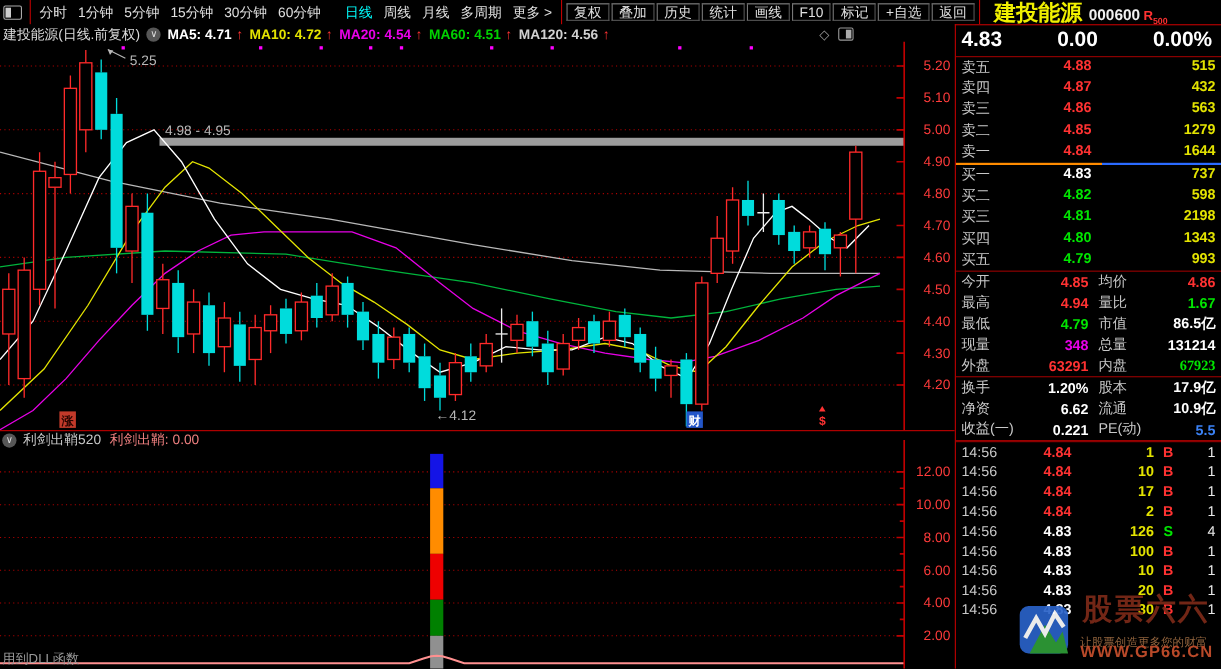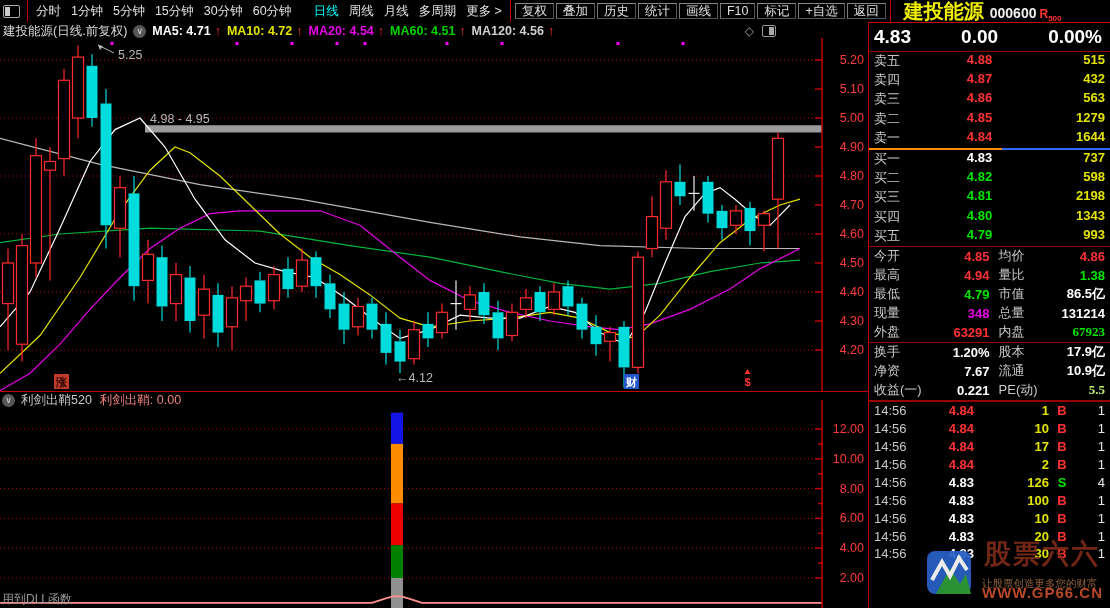--- a/index.html
+++ b/index.html
@@ -429,21 +429,21 @@
         <div class="srow">
           <span class="l1">今开</span>
           <span class="v1" style="color: rgb(255, 50, 50);">4.85</span>
           <span class="l2">均价</span>
           <span class="v2" style="color: rgb(255, 50, 50);">4.86</span>
         </div>
         <div class="srow">
           <span class="l1">最高</span>
           <span class="v1" style="color: rgb(255, 50, 50);">4.94</span>
           <span class="l2">量比</span>
-          <span class="v2" style="color: rgb(0, 230, 0);">1.38</span>
+          <span class="v2" style="color: rgb(0, 230, 0);">1.67</span>
         </div>
         <div class="srow">
           <span class="l1">最低</span>
           <span class="v1" style="color: rgb(0, 230, 0);">4.79</span>
           <span class="l2">市值</span>
           <span class="v2" style="color: rgb(255, 255, 255);">86.5亿</span>
         </div>
         <div class="srow">
           <span class="l1">现量</span>
           <span class="v1" style="color: rgb(232, 0, 232);">348</span>
@@ -459,29 +459,29 @@
       </div>
     <div id="stats2" class="qsec">
         <div class="srow">
           <span class="l1">换手</span>
           <span class="v1" style="color: rgb(255, 255, 255);">1.20%</span>
           <span class="l2">股本</span>
           <span class="v2" style="color: rgb(255, 255, 255);">17.9亿</span>
         </div>
         <div class="srow">
           <span class="l1">净资</span>
-          <span class="v1" style="color: rgb(255, 255, 255);">7.67</span>
+          <span class="v1" style="color: rgb(255, 255, 255);">6.62</span>
           <span class="l2">流通</span>
           <span class="v2" style="color: rgb(255, 255, 255);">10.9亿</span>
         </div>
         <div class="srow">
           <span class="l1">收益(一)</span>
           <span class="v1" style="color: rgb(255, 255, 255);">0.221</span>
           <span class="l2">PE(动)</span>
-          <span class="v2" style="color: #bef264; font-family: Liberation Serif, serif;">5.5</span>
+          <span class="v2" style="color: #3b82f6;">5.5</span>
         </div>
       </div>
     <div id="flows" class="qsec">
       </div>
     <div id="ticks">
         <div class="trow">
           <span class="tm">14:56</span>
           <span class="pr" style="color: rgb(255, 50, 50);">4.84</span>
           <span class="vl">1</span>
           <span class="sd" style="color: rgb(255, 50, 50);">B</span>

